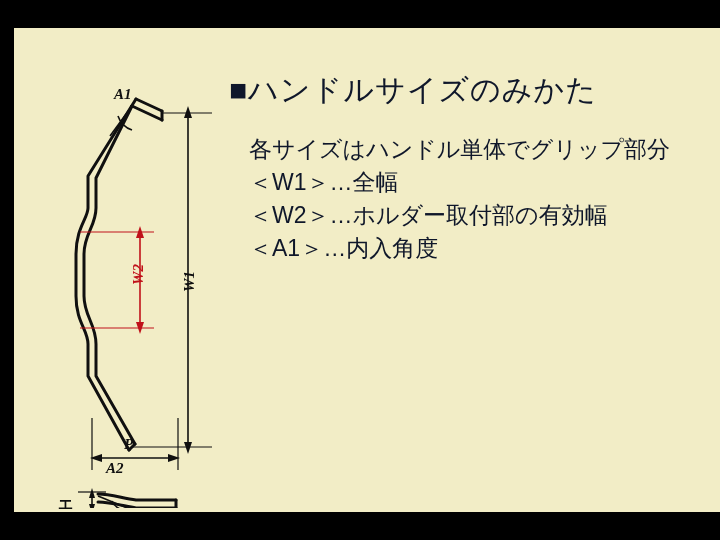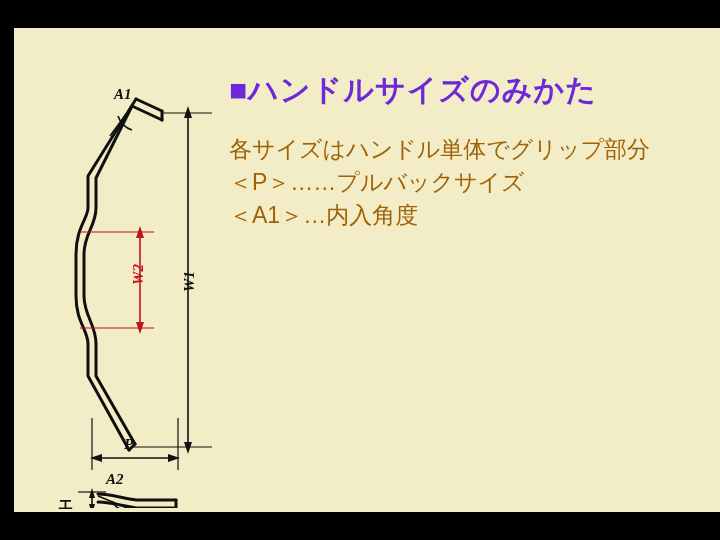--- a/index.html
+++ b/index.html
@@ -29,33 +29,34 @@
   }
   
   #text-block {
     position: absolute;
     left: 215px;
     top: 42px;
     width: 460px;
   }
   #heading {
     font-size: 30px;
-    font-weight: bold;
+    font-weight: normal;
     letter-spacing: 1px;
-    color: #6d28d9;
+    color: #0f172a;
     white-space: nowrap;
   }
   #body-lines {
     margin-top: 22px;
   }
   .body-line {
     font-size: 23px;
     line-height: 33px;
-    color: #a16207;
+    color: #0f172a;
     white-space: nowrap;
+    margin-left: 20px;
   }
   
   #diagram {
     position: absolute;
     left: 22px;
     top: 30px;
     width: 190px;
     height: 450px;
   }
   #diagram svg {
@@ -73,21 +74,21 @@
     color: #c0121a;
   }
   .vert {
     transform: rotate(-90deg);
     transform-origin: 50% 50%;
   }
   #lbl-a1 { left: 78px; top: 28px; }
   #lbl-w1 { left: 143px; top: 215px; }
   #lbl-w2 { left: 92px; top: 208px; }
   #lbl-p  { left: 88px; top: 378px; }
-  #lbl-a2 { left: 70px; top: 413px; }
+  #lbl-a2 { left: 70px; top: 402px; }
   #lbl-h  { left: 22px; top: 437px; font-style: normal; font-family: "Liberation Sans", sans-serif; }
 </style>
 </head>
 <body>
 
 <div id="stage">
   <div id="panel">
 
     <div id="diagram">
       <svg width="190" height="450" viewBox="0 0 190 450">
@@ -161,19 +162,20 @@
       <span class="dim-label vert red" id="lbl-w2">W2</span>
       <span class="dim-label" id="lbl-p">P</span>
       <span class="dim-label" id="lbl-a2">A2</span>
       <span class="dim-label" id="lbl-h">エ</span>
     </div>
 
     <div id="text-block">
       <div id="heading">■ハンドルサイズのみかた</div>
       <div id="body-lines">
         <div class="body-line">各サイズはハンドル単体でグリップ部分</div>
-        <div class="body-line">＜P＞……プルバックサイズ</div>
+        <div class="body-line">＜W1＞…全幅</div>
+        <div class="body-line">＜W2＞…ホルダー取付部の有効幅</div>
         <div class="body-line">＜A1＞…内入角度</div>
       </div>
     </div>
 
   </div>
 </div>
 
 </body></html>

